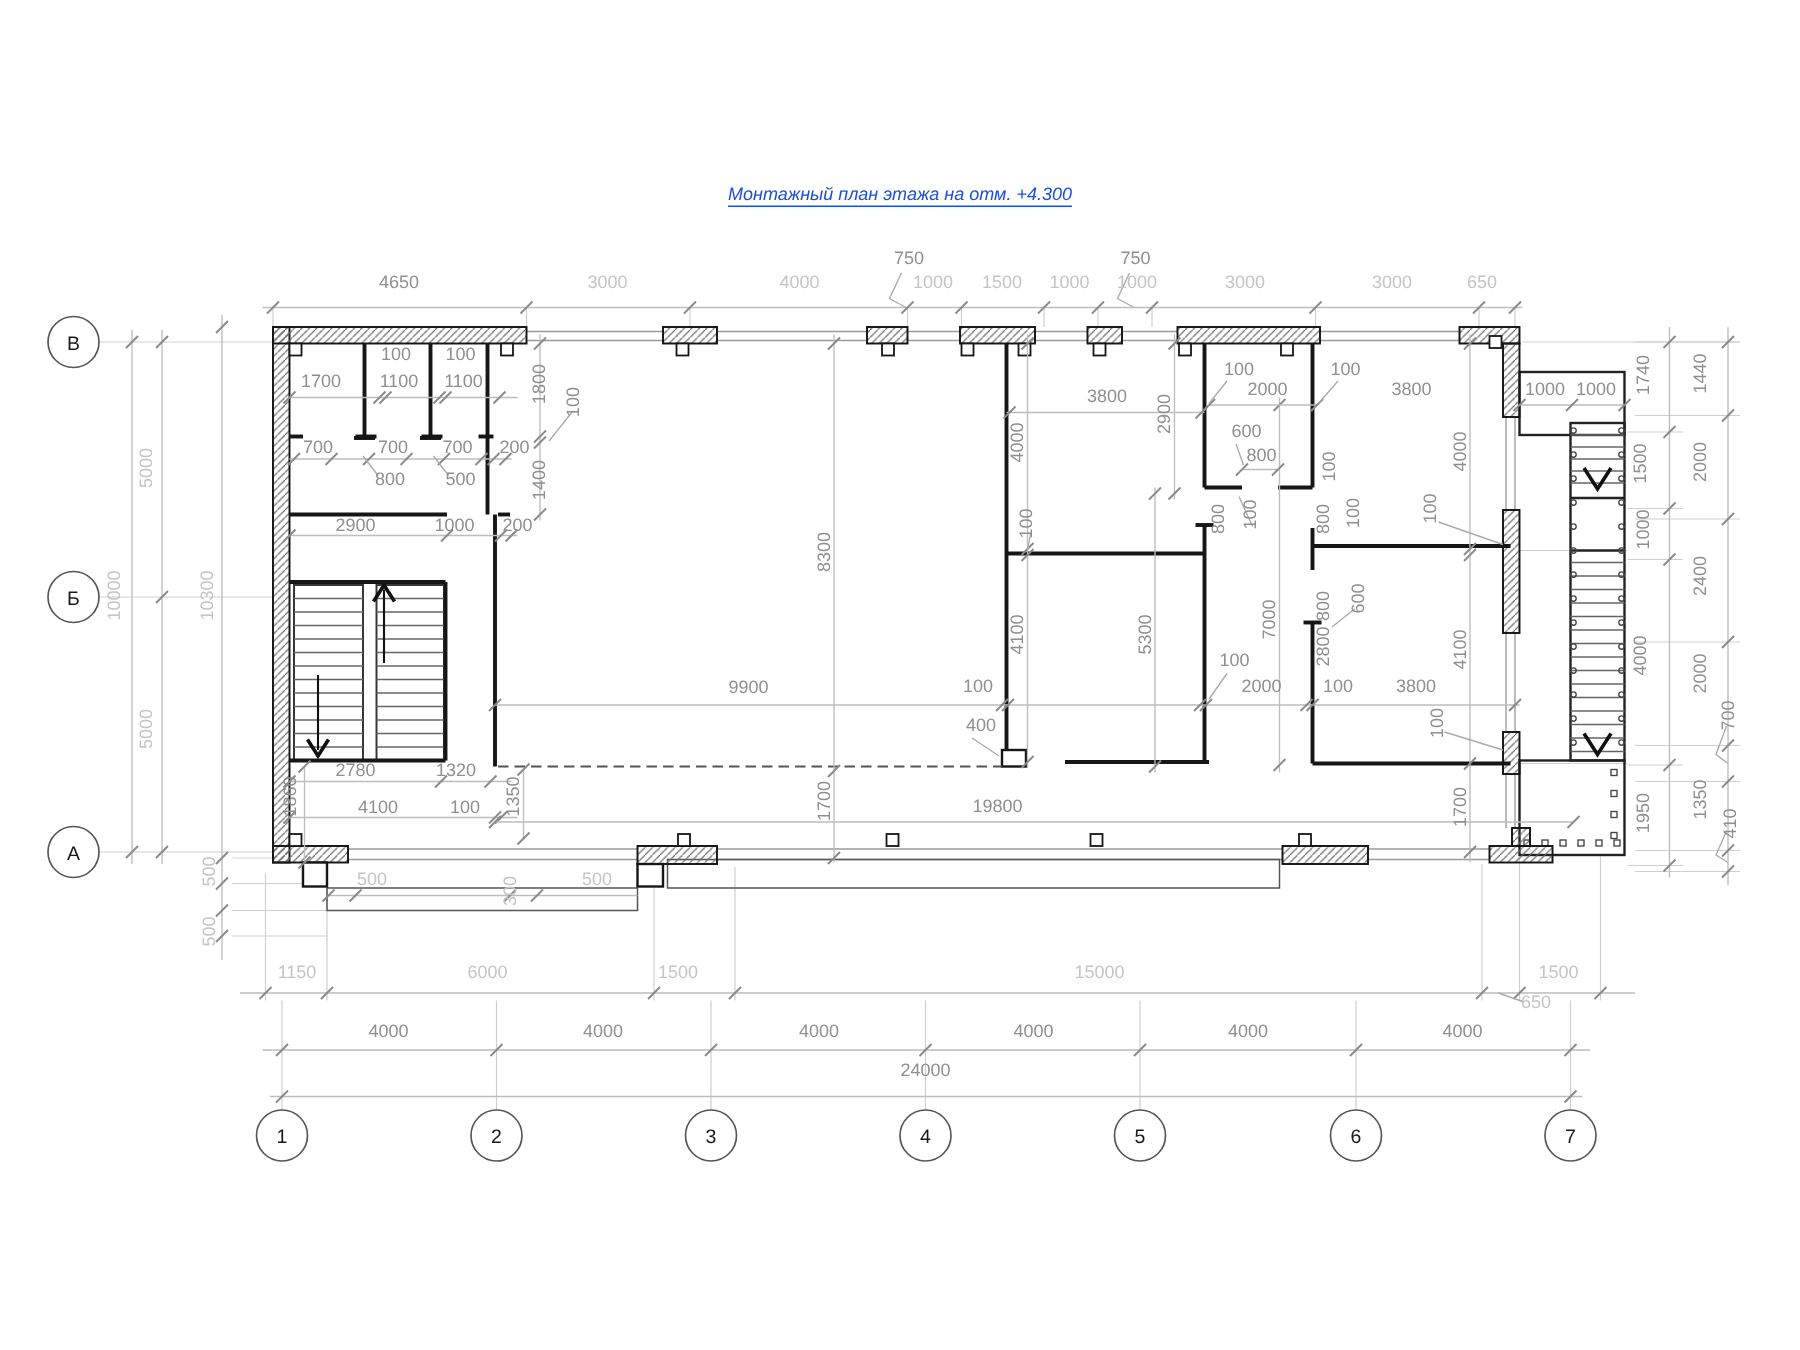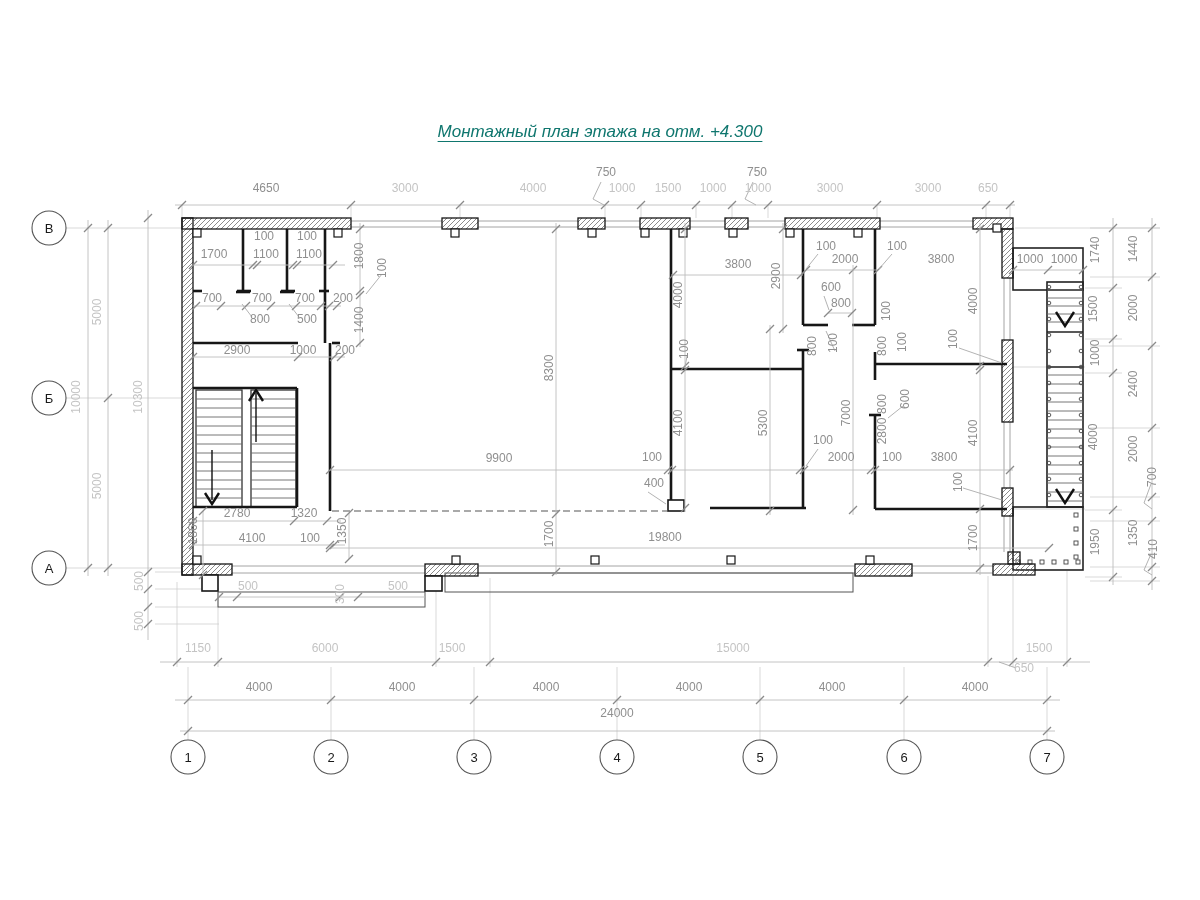--- a/index.html
+++ b/index.html
@@ -1,19 +1,19 @@
 <!DOCTYPE html>
 <html><head>
 <meta charset="utf-8">
 <style>
   html,body{margin:0;padding:0;background:#ffffff;}
   .sheet{position:relative;width:1200px;height:900px;background:#ffffff;overflow:hidden;
          font-family:"Liberation Sans", sans-serif;}
   .drawing-title{position:absolute;left:0;top:122px;width:1200px;text-align:center;
-         font-family:"Liberation Sans", sans-serif;font-style:italic;font-size:17px;color:#0f766e;}
+         font-family:"Liberation Sans", sans-serif;font-style:italic;font-size:12px;color:#1d4ed8;}
   .drawing-title span{text-decoration:underline;text-underline-offset:4px;}
   svg{position:absolute;left:0;top:0;}
   text{font-family:"Liberation Sans", sans-serif;}
   .dim{fill:#8f8f8f;font-size:12px;}
   .dim.l{fill:#c4c4c4;}
   .axis-label{fill:#1a1a1a;font-size:13px;}
 </style>
 </head>
 <body>
 

